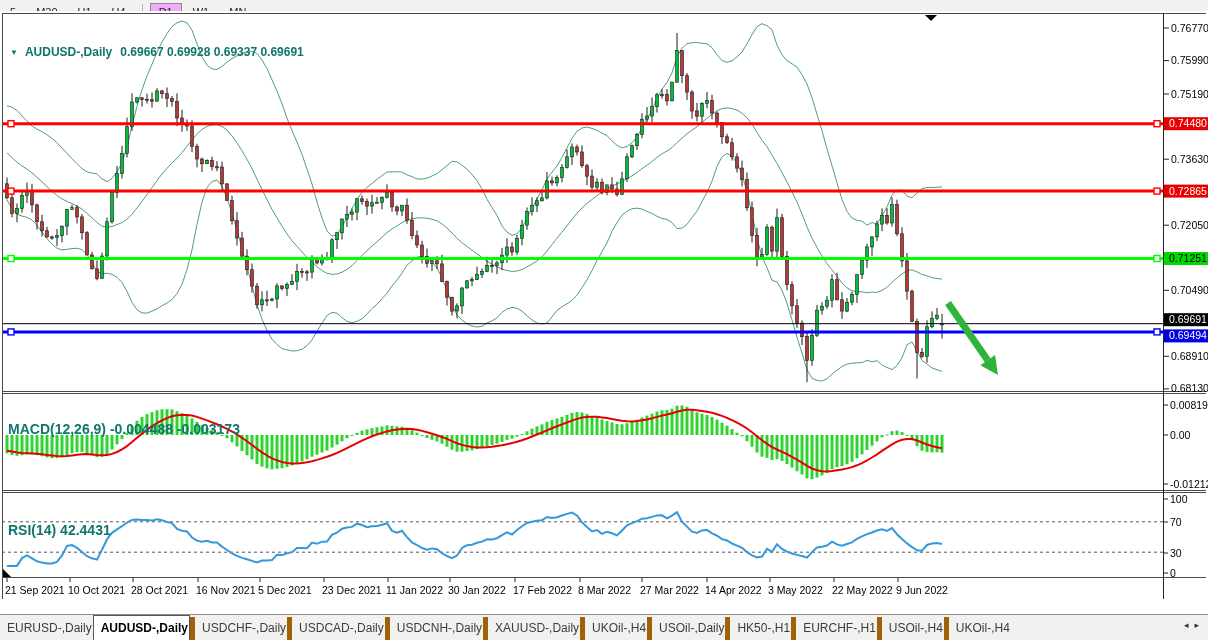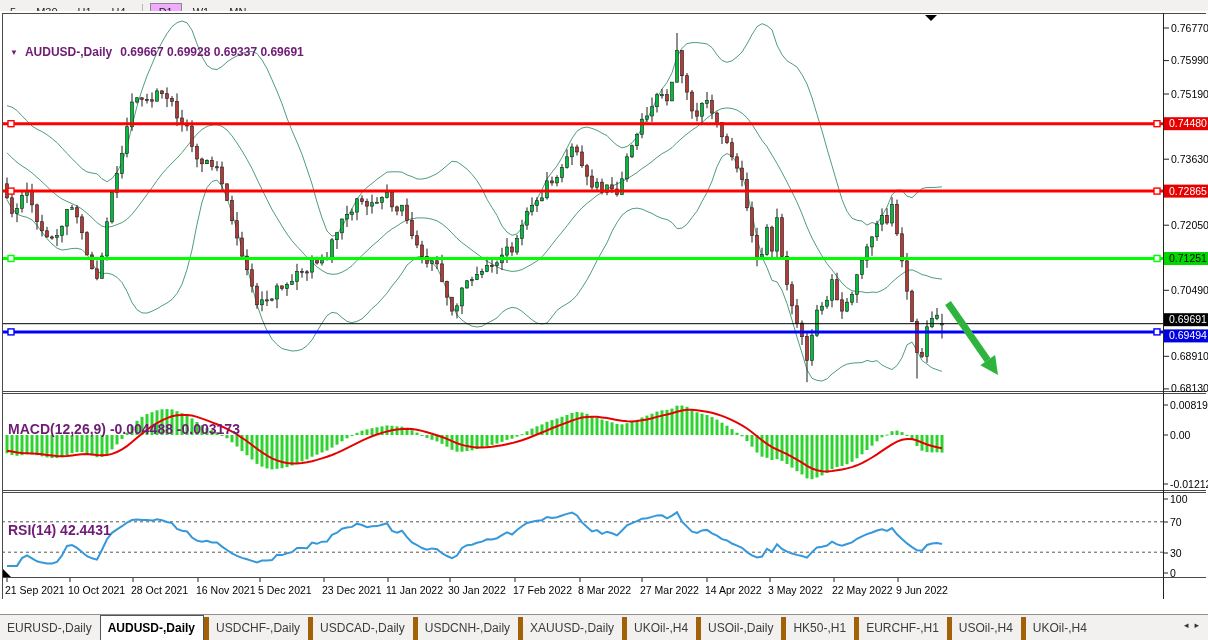--- a/index.html
+++ b/index.html
@@ -9,31 +9,31 @@
   #toolbar{position:absolute;left:0;top:0;width:1208px;height:24px;background:#f2f1f0;
            border-bottom:1px solid #a8a8a8;display:flex;align-items:center;box-sizing:border-box;}
   .tf{font-size:11px;color:#222;padding:2px 8px;margin:0 1px;background:transparent;
       border:1px solid transparent;cursor:default;}
   .tf.active{background:#f0abfc;border:1px solid #8a8a8a;}
   .tf-sep{width:1px;height:16px;background:#b5b5b5;margin:0 6px;}
   
   #chart-wrap{position:absolute;left:0;top:11px;width:1208px;height:590px;}
   svg{display:block;font-family:"Liberation Sans",sans-serif;}
   
-  .ov{position:absolute;color:#701a75;white-space:nowrap;pointer-events:none;}
+  .ov{position:absolute;color:#0f766e;white-space:nowrap;pointer-events:none;}
   #title-line{left:10px;top:34px;font-size:12px;font-weight:700;}
   #title-line .caret{font-size:8px;margin-right:7px;vertical-align:1px;}
   #title-line .ohlc{margin-left:8px;}
   #macd-label{left:8px;top:410px;font-size:14px;font-weight:700;}
   #rsi-label{left:8px;top:511px;font-size:14px;font-weight:700;}
   
   #tabbar{position:absolute;left:0;top:614px;width:1208px;height:26px;background:#f2f1f0;
           border-top:1px solid #8f8f8f;display:flex;align-items:flex-end;box-sizing:border-box;
           overflow:hidden;}
-  .tab{font-size:12px;color:#3c3c3c;padding:4px 8px 5px 7px;white-space:nowrap;cursor:default;}
+  .tab{font-size:12px;color:#3c3c3c;padding:4px 1px 5px 7px;white-space:nowrap;cursor:default;}
   .tab + .tab{border-left:5px solid #a16207;}
   .tab.active{background:#fff;border:1px solid #555;border-bottom:none;font-weight:700;color:#000;
               margin-top:-2px;padding-top:5px;border-left:1px solid #555;}
   #tab-scroll{position:absolute;right:3px;top:620px;font-size:9px;color:#333;letter-spacing:6px;}
 </style>
 </head>
 <body>
 
 <div id="app">
   <div id="toolbar">

